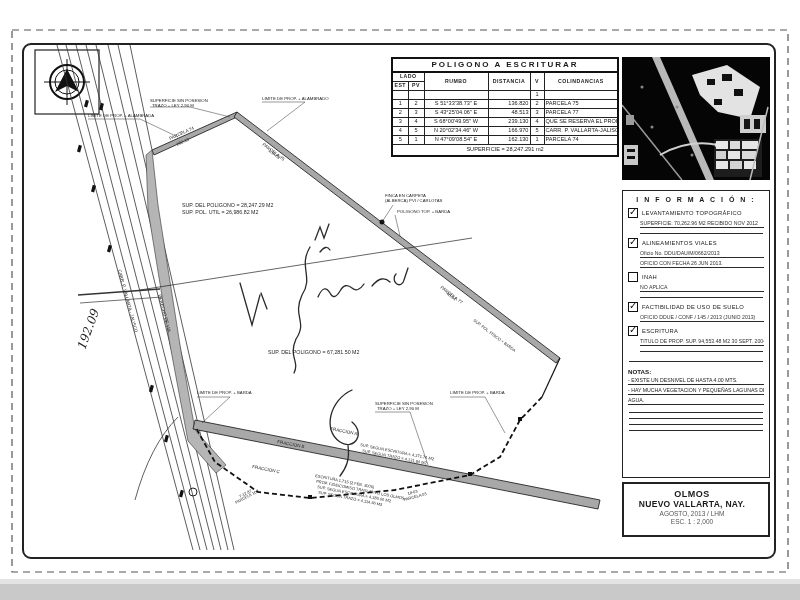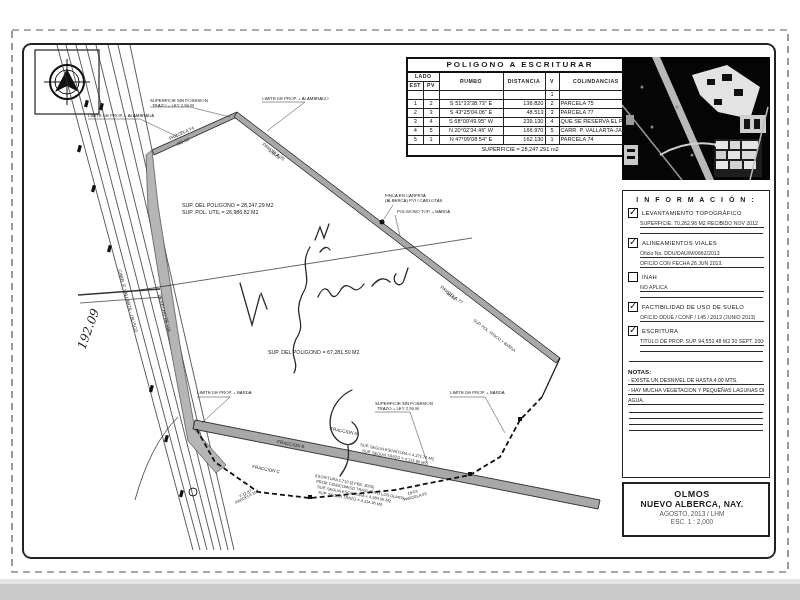--- a/index.html
+++ b/index.html
@@ -2,21 +2,21 @@
 <html><head>
 <meta charset="utf-8">
 <style>
   html,body{margin:0;padding:0;background:#888;}
   .page{position:relative;width:800px;height:600px;background:#ffffff;overflow:hidden;
         font-family:"Liberation Sans",sans-serif;color:#1a1a1a;}
   .scan-band{position:absolute;left:0;bottom:0;width:800px;height:16px;background:#c9c9c9;}
   .scan-band2{position:absolute;left:0;bottom:16px;width:800px;height:5px;background:#e4e4e4;}
   svg text{fill:#1f1f1f;}
   
-  .polytable{position:absolute;left:406px;top:57px;width:226px;border-collapse:collapse;
+  .polytable{position:absolute;left:391px;top:57px;width:226px;border-collapse:collapse;
              font-size:5.6px;line-height:1.05;table-layout:fixed;background:#fff;}
   .polytable td,.polytable th{border:1px solid #222;padding:0 1px;height:8px;overflow:hidden;white-space:nowrap;}
   .polytable .ttl{font-size:8px;font-weight:bold;letter-spacing:2px;text-align:center;height:12px;border:2px solid #111;}
   .polytable{border:2px solid #111;}
   .polytable .hdr{text-align:center;font-size:5.2px;letter-spacing:.5px;}
   .polytable .num{text-align:center;}
   .polytable .rt{text-align:right;}
   .polytable .ft{text-align:center;font-size:5.6px;height:10px;}
   
   .sat{position:absolute;left:622px;top:57px;width:148px;height:123px;background:#000;}
@@ -341,20 +341,20 @@
       <div class="nline">  AGUA.</div>
       <div class="rule"></div>
         <div class="rule"></div>
         <div class="rule"></div>
         <div class="rule"></div>
     </div>
   </div>
 
   <div class="tblock">
     <div class="proj">OLMOS</div>
-    <div class="loc">NUEVO ALBERCA, NAY.</div>
+    <div class="loc">NUEVO VALLARTA, NAY.</div>
     <div class="sub">AGOSTO, 2013 / LHM</div>
     <div class="sub">ESC. 1 : 2,000</div>
   </div>
 
   <div class="scan-band2"></div>
   <div class="scan-band"></div>
 </div>
 
 </body></html>

